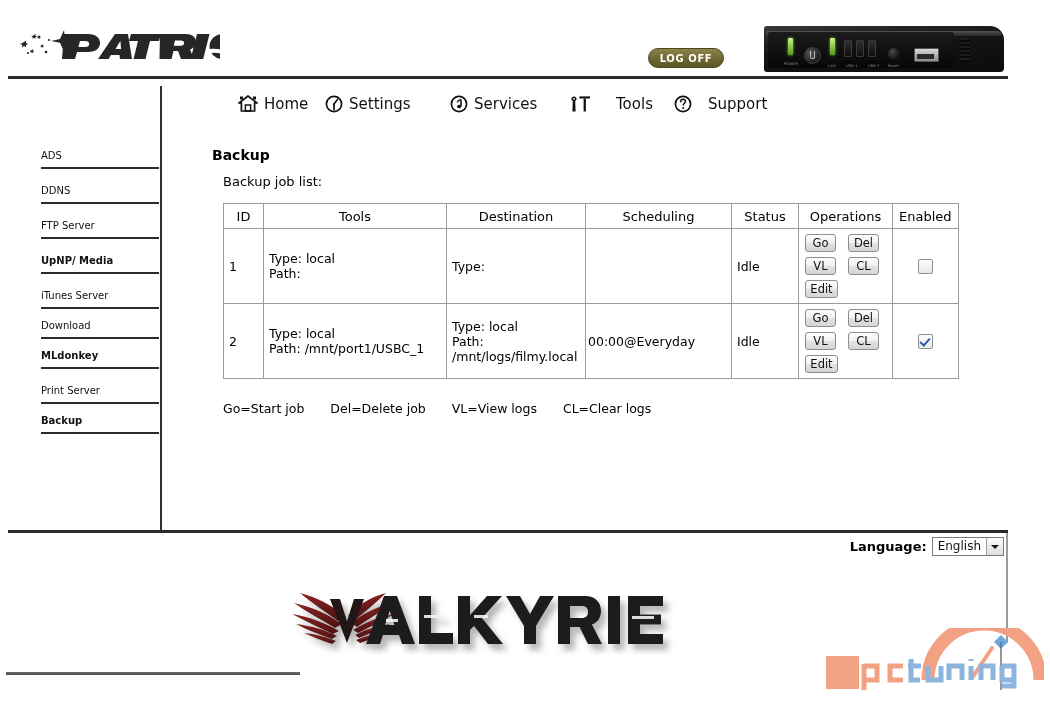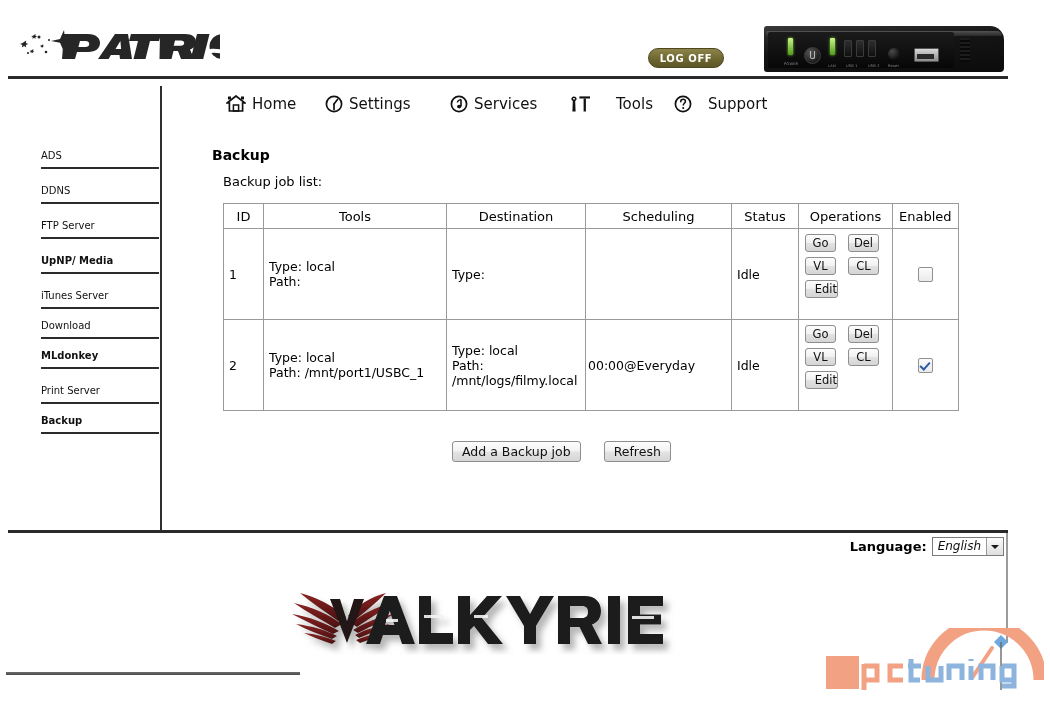--- a/index.html
+++ b/index.html
@@ -227,21 +227,21 @@
     border-radius: 3px;
     background: linear-gradient(180deg,#fdfdfd 0%, #f1f1f1 48%, #e2e2e2 52%, #d5d5d5 100%);
     color:#111;
     cursor:pointer;
     font-family: "DejaVu Sans", "Liberation Sans", sans-serif;
     padding:0;
     box-sizing: border-box;
   }
   .opbtn.wide { width: 33px; }
   .oprow { white-space: nowrap; }
-  .oprow:last-child .opbtn { margin-bottom: 16px; text-align: right; }
+  .oprow:last-child .opbtn { margin-bottom: 0; }
 
   .chk {
     display:inline-block;
     width:13px; height:13px;
     border:1px solid #919191;
     background: linear-gradient(180deg,#fbfbfb,#eaeaea);
     border-radius:2px;
     position:relative;
     cursor:pointer;
     vertical-align: middle;
@@ -289,21 +289,21 @@
     width:2px; height:110px; background:#9b9b9b;
   }
   #lang-wrap {
     position:absolute; right:46px; top:537px;
     display:flex; align-items:center; gap:5px;
   }
   #lang-label { font-size:13px; font-weight:bold; color:#000;padding-left:44px; }
   #lang-select {
     display:flex; align-items:stretch;
     border:1px solid #7a7a7a;
-    background:#be185d; height:17px;font-style:italic;
+    background:#be185d; height:17px;
   }
   #lang-value {
     font-size:12px; color:#111; padding:0 5px; line-height:17px;
     background:#fff;
   }
   #lang-arrow {
     width:16px;
     background: linear-gradient(180deg,#fcfcfc,#dedede);
     border-left:1px solid #9a9a9a;
     position:relative;
@@ -405,21 +405,21 @@
   <div class="side-item" style="top:206px;">iTunes Server</div>
   <div class="side-item" style="top:236px;">Download</div>
   <div class="side-item bold" style="top:266px;">MLdonkey</div>
   <div class="side-item" style="top:301px;">Print Server</div>
   <div class="side-item bold" style="top:331px;">Backup</div>
 </div>
 <div id="sidebar-divider"></div>
 
 <div id="topnav">
 
-  <div class="nav-item" style="left:4px;">
+  <div class="nav-item" style="left:16px;">
     <svg class="nav-ico" width="20" height="18" viewBox="0 0 20 18">
       <path d="M10 1 L1 8 h2.4 v8 h13.2 V8 H19 Z" fill="none" stroke="#111" stroke-width="1.7"></path>
       <rect x="7.4" y="10" width="5.2" height="6" fill="none" stroke="#111" stroke-width="1.5"></rect>
       <rect x="2" y="1.5" width="3" height="3" fill="#111"></rect>
       <rect x="15" y="1.5" width="3" height="3" fill="#111"></rect>
     </svg>
     <span>Home</span>
   </div>
 
   <div class="nav-item" style="left:103px;">
@@ -533,25 +533,27 @@
             <button class="opbtn wide">Edit</button>
           </div>
         </td>
         <td class="cell-en">
           <span class="chk checked"></span>
         </td>
       </tr>
     </tbody>
   </table>
 
-
-  <div id="action-row">
-    <button class="actbtn">Add a Backup job</button>
-    <button class="actbtn">Refresh</button>
-  </div>
+  <div id="legend">
+    <span class="legend-item">Go=Start job</span>
+    <span class="legend-item">Del=Delete job</span>
+    <span class="legend-item">VL=View logs</span>
+    <span class="legend-item">CL=Clear logs</span>
+  </div>
+
 </div>
 
 <div id="footer-rule"></div>
 <div id="footer-divider-stub"></div>
 
 <div id="lang-wrap">
   <span id="lang-label">Language:</span>
   <div id="lang-select">
     <span id="lang-value">English</span>
     <span id="lang-arrow"></span>

